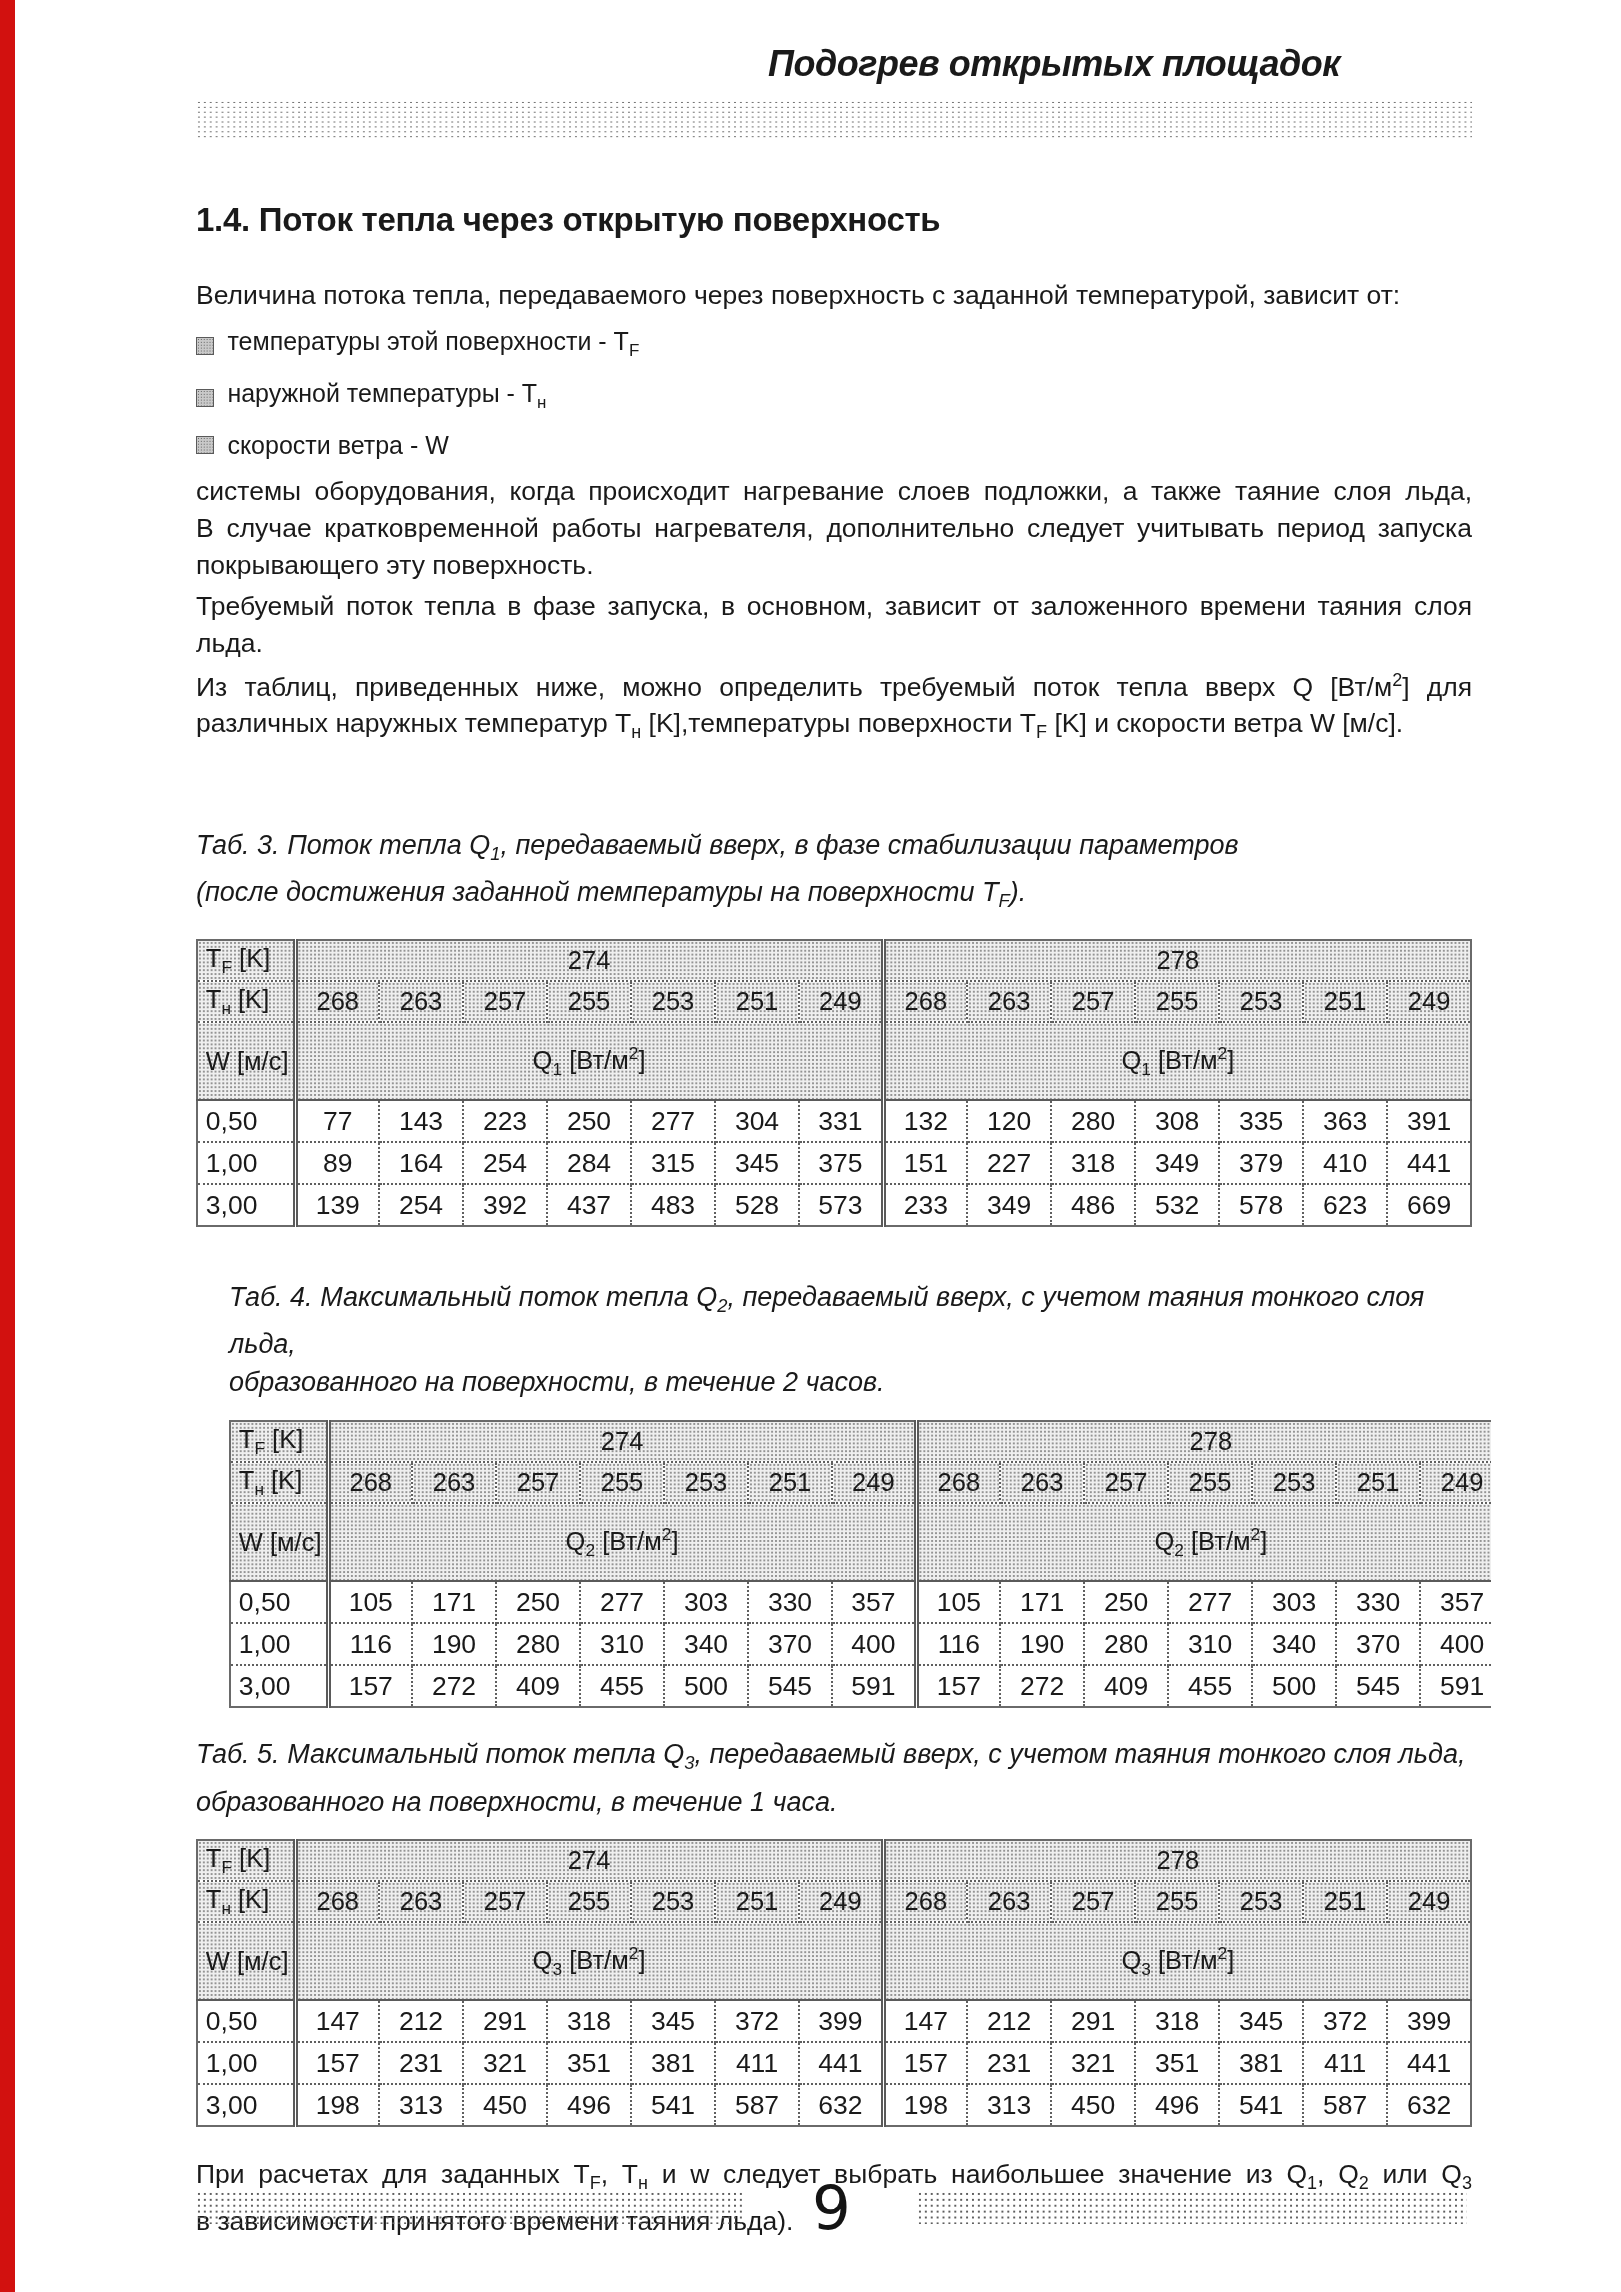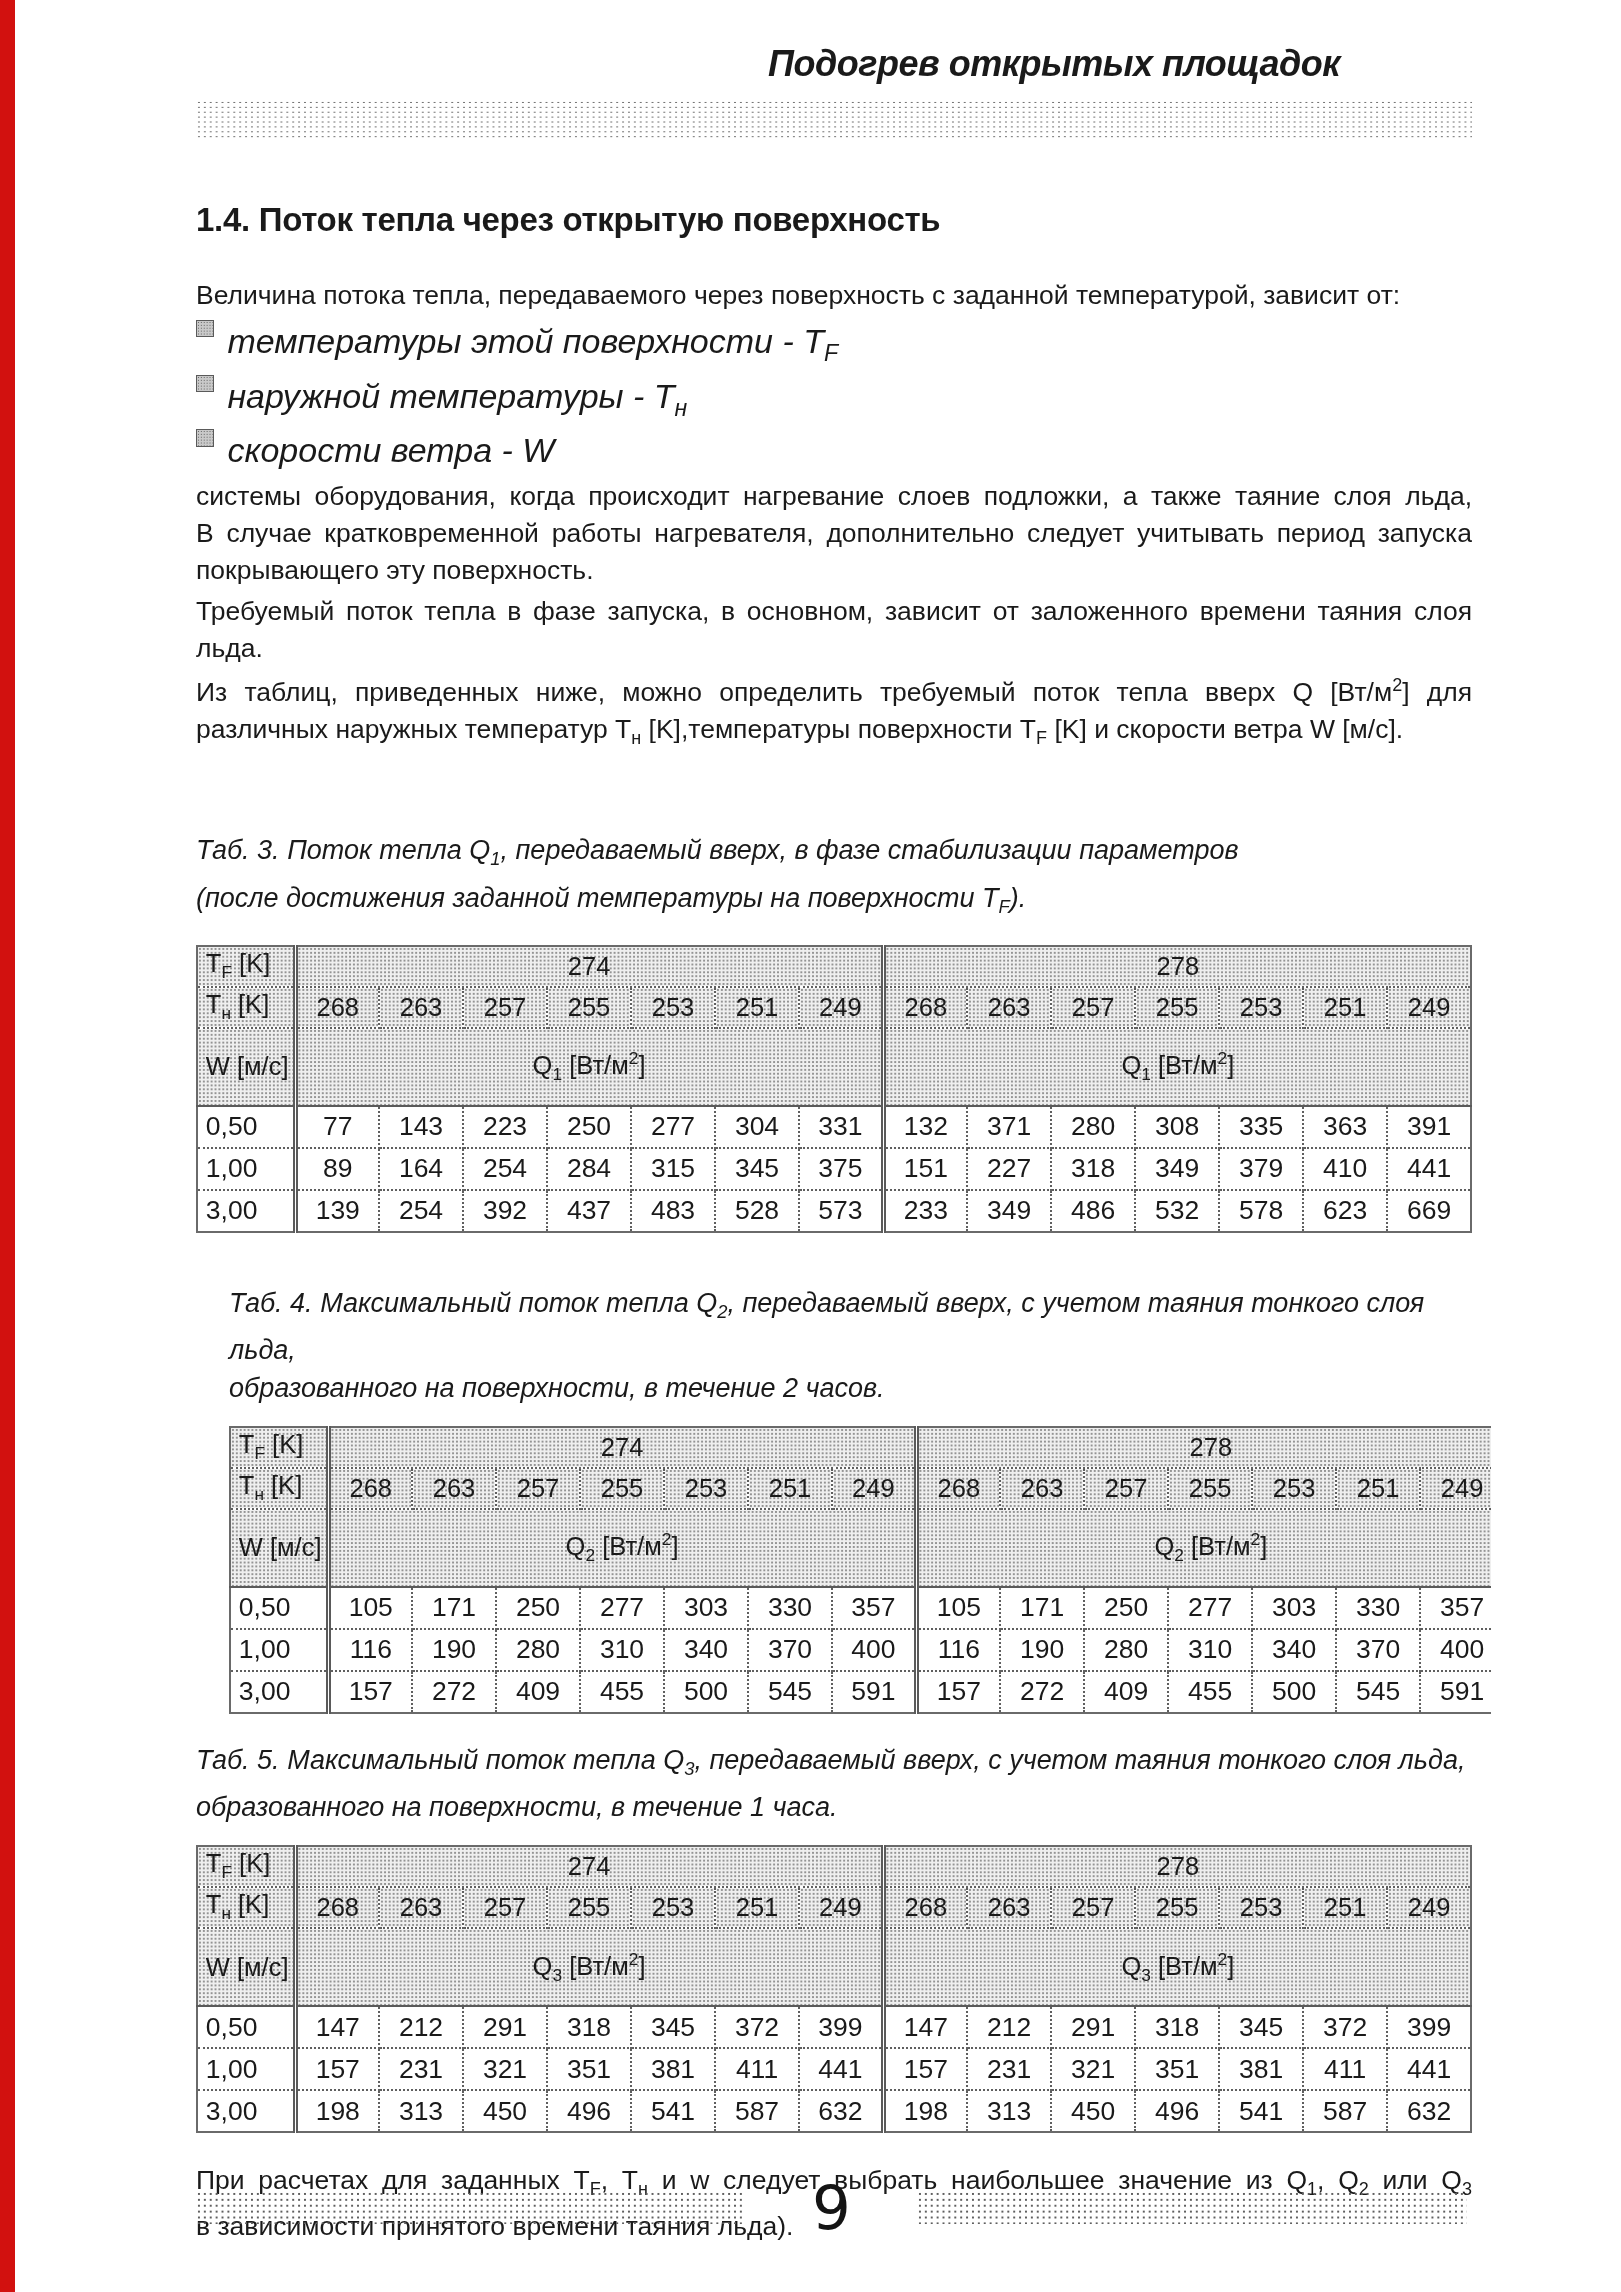--- a/index.html
+++ b/index.html
@@ -11,21 +11,21 @@
              font-size:36px;font-weight:bold;font-style:italic;letter-spacing:-0.5px;}
   .halftone-band{position:absolute;top:100px;left:196px;width:1276px;height:39px;
      background-image:radial-gradient(circle,#6e6e6e 0.9px,transparent 1px);
      background-size:5.9px 4.9px;}
 
   .content{position:absolute;left:196px;top:0;width:1276px;}
   .section-heading{margin:201px 0 0 0;font-size:33px;font-weight:bold;letter-spacing:-0.3px;}
   .lead{margin:41px 0 0 0;font-size:26.5px;line-height:30px;}
 
   .bullets{list-style:none;margin:9.8px 0 0 0;padding:0;}
-  .bullets li{font-size:34px;line-height:43px;display:flex;align-items:flex-start;font-style:italic;}
+  .bullets li{font-size:25px;line-height:43px;display:flex;align-items:center;}
   .sq{display:inline-block;width:15.7px;height:15.7px;margin-right:13.7px;flex:0 0 15.7px;
       border:1px solid #5a5a5a;background-color:#c9c9c9;
       background-image:radial-gradient(circle,#5e5e5e 0.8px,transparent 0.9px);
       background-size:2.9px 2.9px;}
 
   .para{font-size:26.5px;}
   .para .ln{display:block;line-height:37px;}
   .para .ln.just{text-align:justify;text-align-last:justify;}
   #para-startup{margin-top:5.9px;}
   #para-tables-intro{margin-top:3.9px;}
@@ -157,21 +157,21 @@
               <tr class="data sep">
                 <td class="lbl">0,50</td>
                 <td>77</td>
                 <td>143</td>
                 <td>223</td>
                 <td>250</td>
                 <td>277</td>
                 <td>304</td>
                 <td>331</td>
                 <td class="grp">132</td>
-                <td>371</td>
+                <td>120</td>
                 <td>280</td>
                 <td>308</td>
                 <td>335</td>
                 <td>363</td>
                 <td>391</td>
               </tr>
               <tr class="data">
                 <td class="lbl">1,00</td>
                 <td>89</td>
                 <td>164</td>

